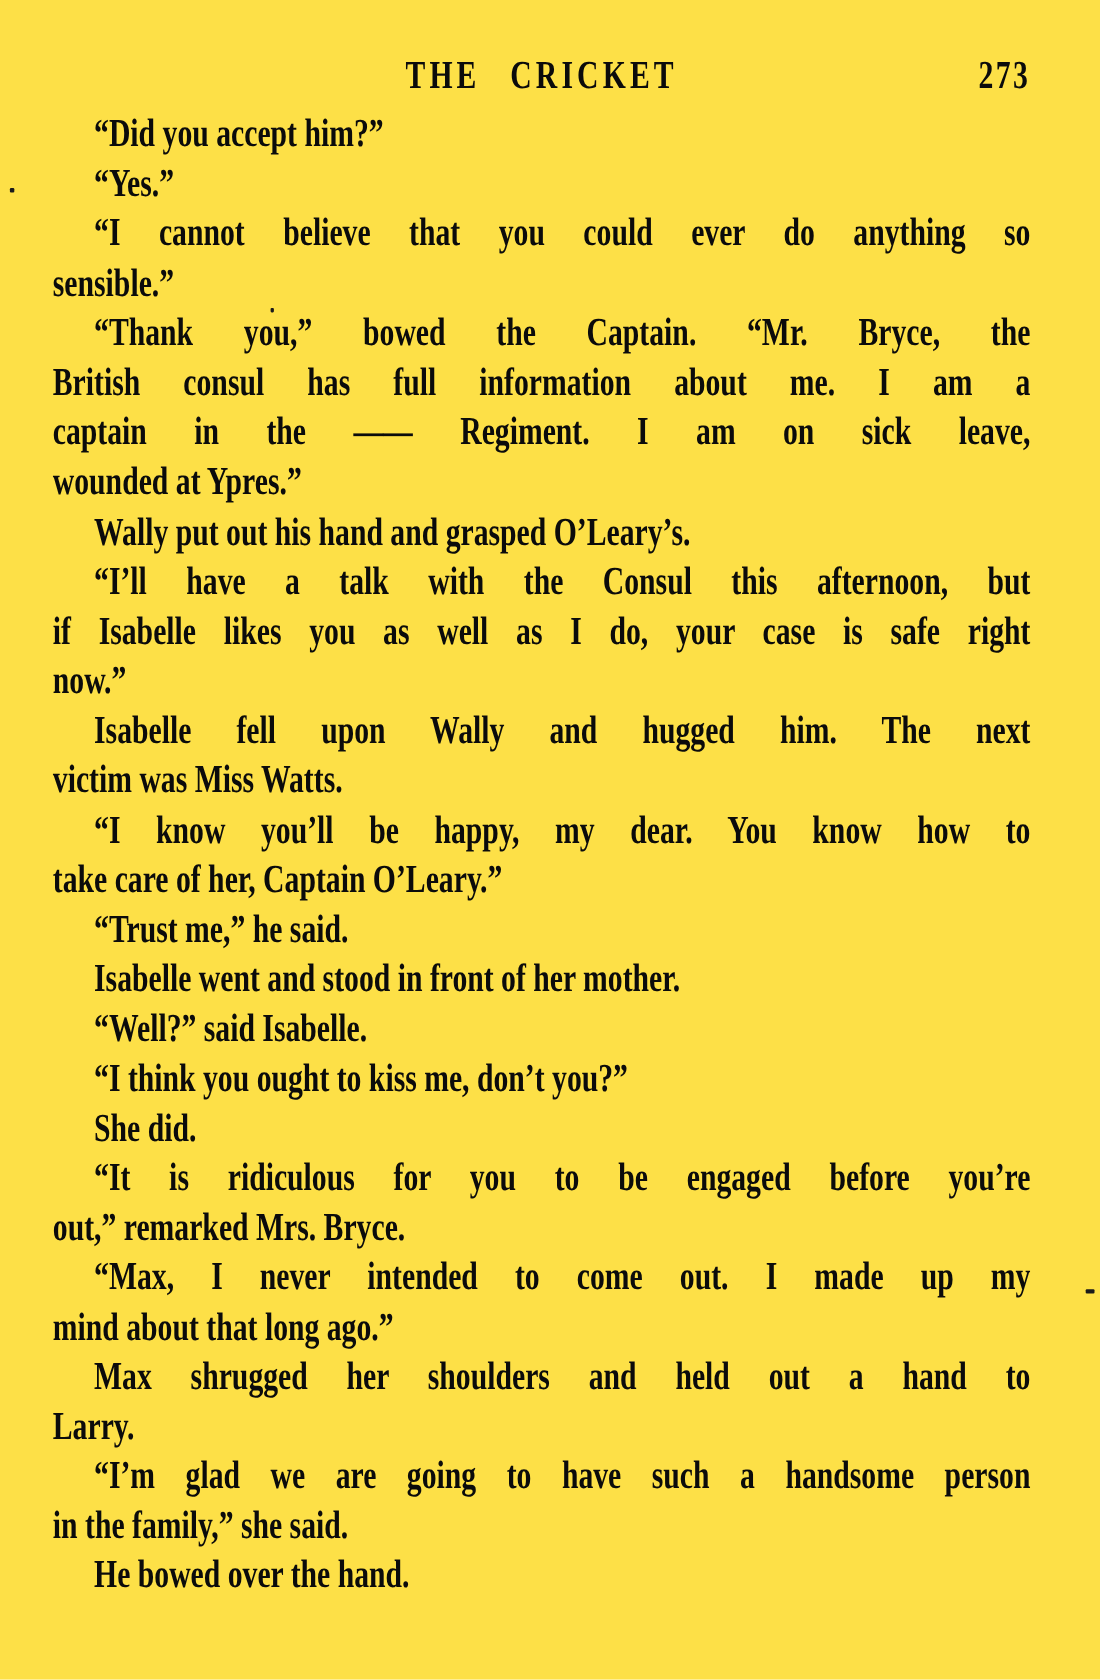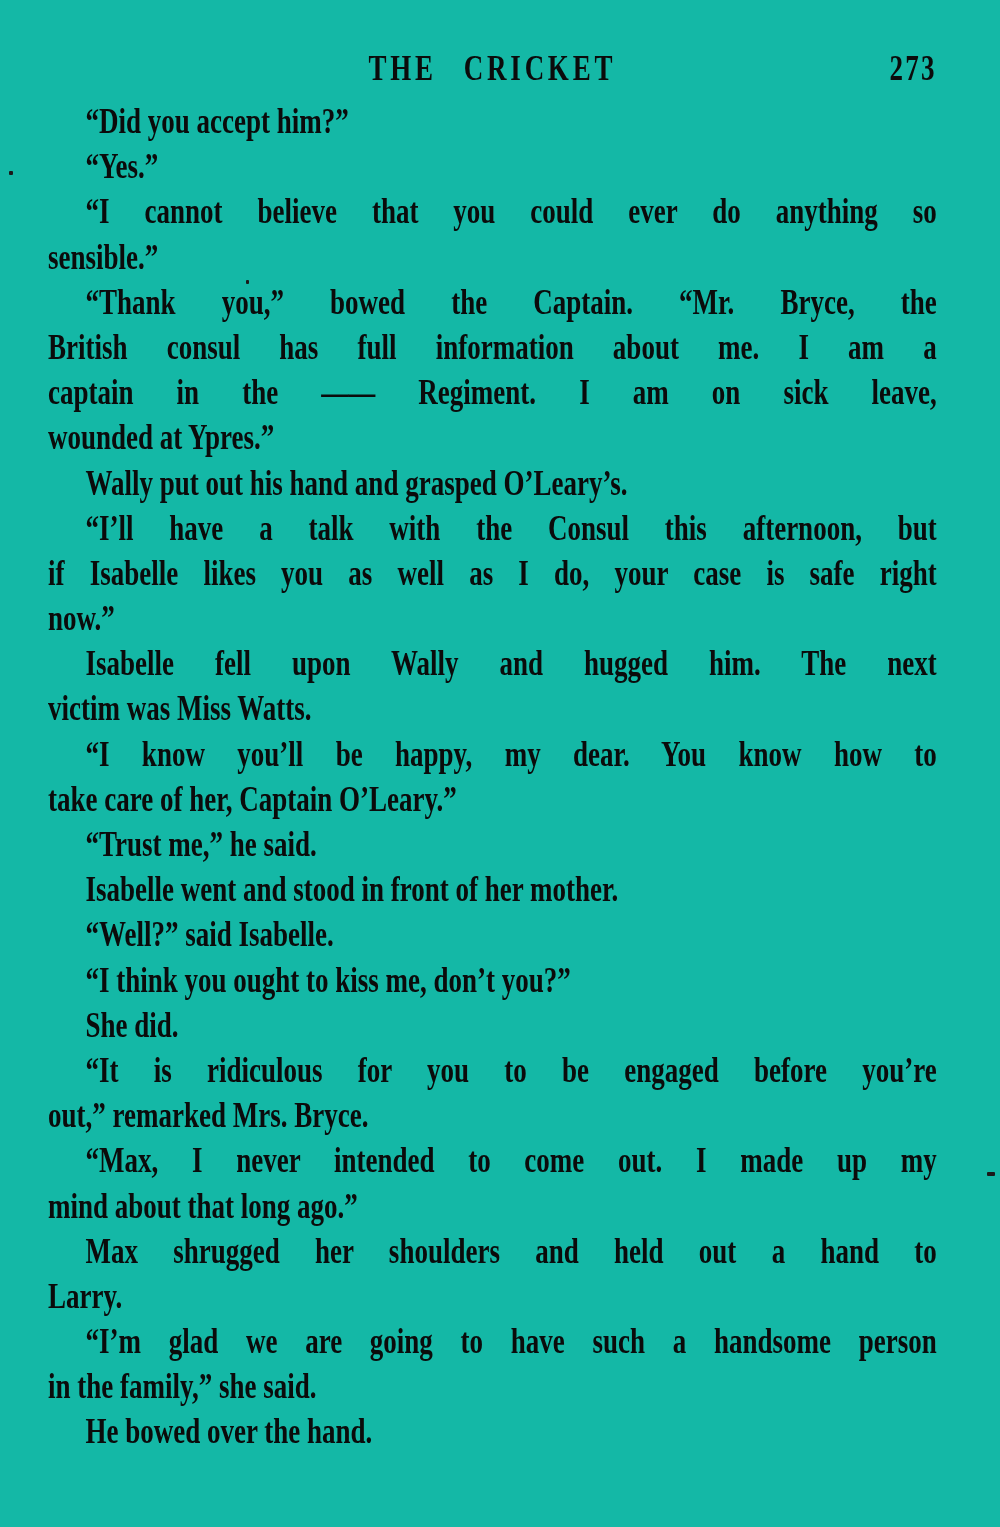--- a/index.html
+++ b/index.html
@@ -11,21 +11,21 @@
     width: 1000px;
     height: 1527px;
     position: relative;
     overflow: hidden;
     font-family: "Liberation Serif", serif;
     color: #0b0b0b;
   }
   .page {
     position: absolute;
     inset: 0;
-    background: #14b8a6;
+    background: #fde047;
   }
   
   .header {
     position: absolute;
     top: 46px;
     left: 48px;
     width: 1185px;
     height: 44px;
     transform: scaleX(0.75);
     transform-origin: 0 0;

